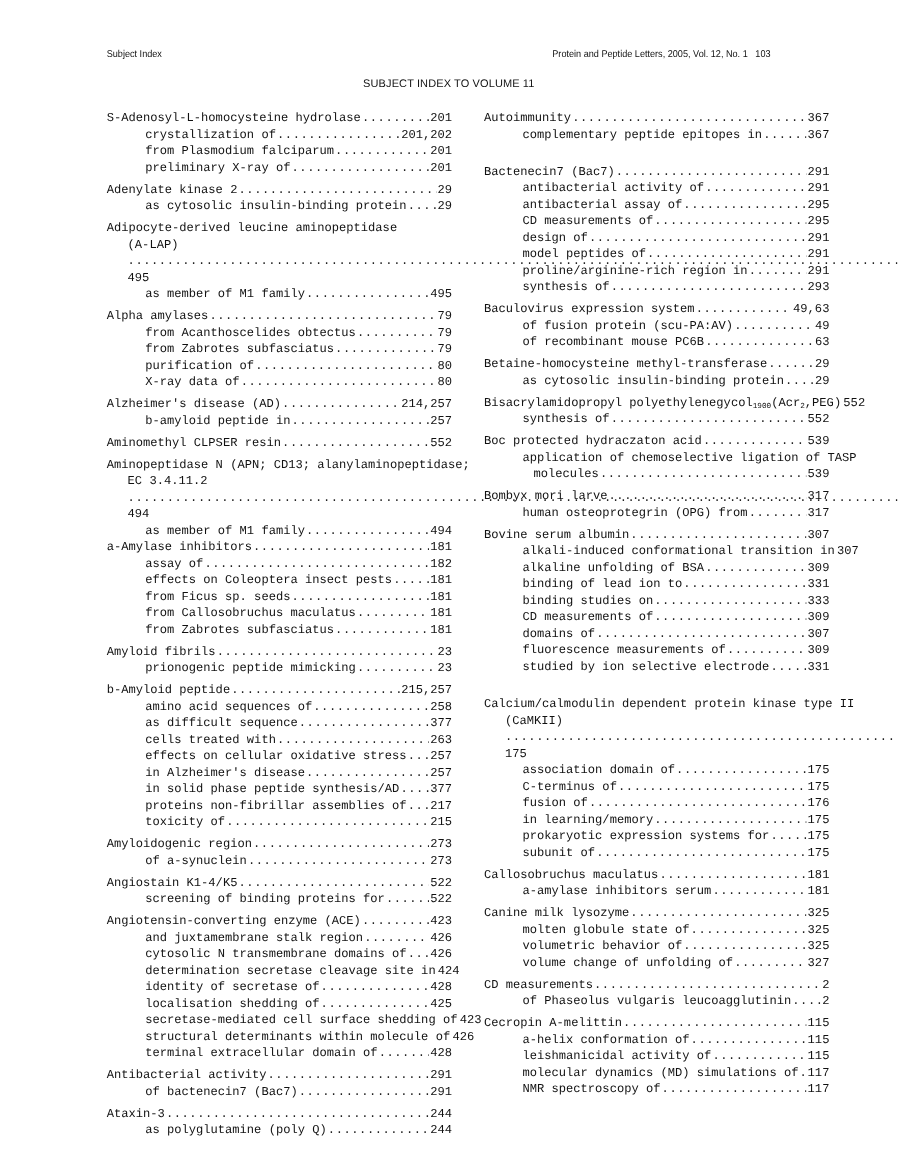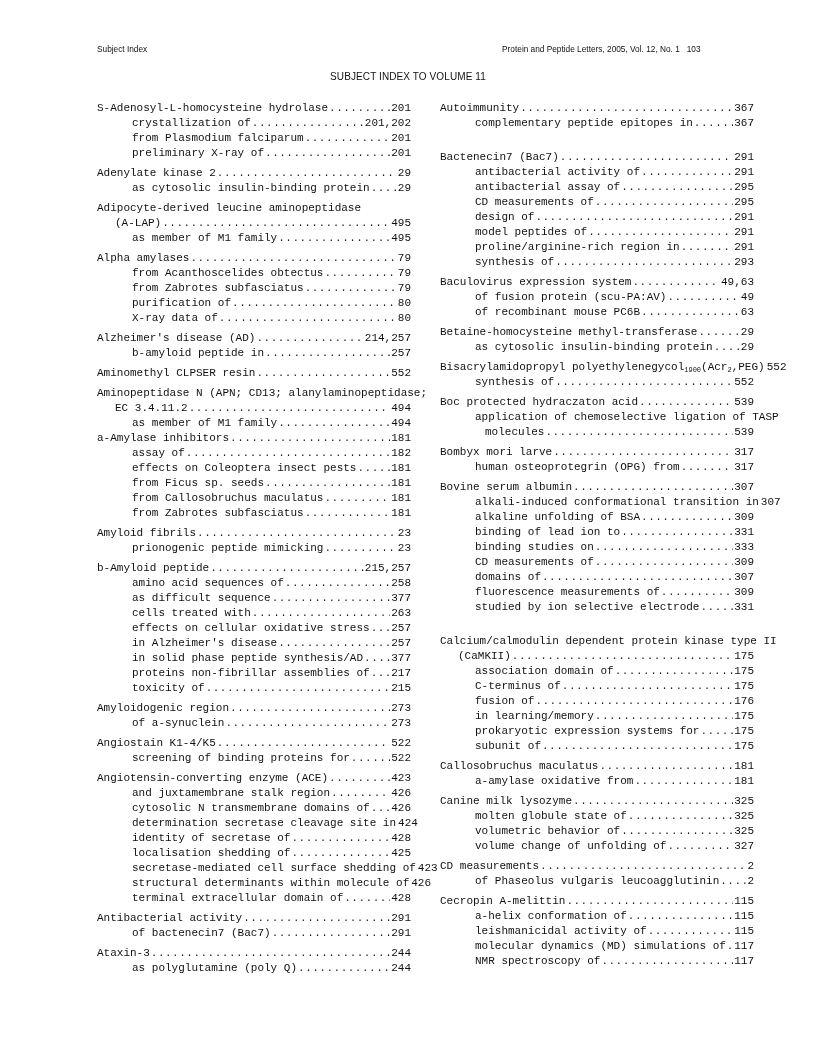--- a/index.html
+++ b/index.html
@@ -21,21 +21,21 @@
     position: absolute; top: 101px; width: 314px; font-size: 11px; font-family: Liberation Mono, monospace;
   }
   #col-left { left: 97px; }
   #col-right { left: 440px; }
   .entry { margin-bottom: 5px; }
   .entry.gap-large { margin-bottom: 19px; }
   .line {
     display: flex; align-items: baseline; line-height: 15px; white-space: nowrap;
   }
   .line.sub { padding-left: 35px; }
-  .line.cont { padding-left: 18px; }
+  .line.cont { padding-left: 18px; flex-direction: column; }
   .line.subcont { padding-left: 45px; }
   .line .txt { flex: 0 0 auto; }
   .line .dots {
     flex: 1 1 auto; overflow: hidden; margin: 0 1px;
     letter-spacing: 0.5px; color: #222;
   }
   .line .dots::before {
     content: "....................................................................................................................................................................";
   }
   .line .pg { flex: 0 0 auto; }
@@ -561,21 +561,21 @@
         <span class="pg">175</span>
       </div>
     </div>
     <div class="entry">
       <div class="line main">
         <span class="txt"><span>Callosobruchus maculatus</span></span>
         <span class="dots"></span>
         <span class="pg">181</span>
       </div>
       <div class="line sub">
-        <span class="txt"><span>a-amylase oxidative from</span></span>
+        <span class="txt"><span>a-amylase inhibitors serum</span></span>
         <span class="dots"></span>
         <span class="pg">181</span>
       </div>
     </div>
     <div class="entry">
       <div class="line main">
         <span class="txt"><span>Canine milk lysozyme</span></span>
         <span class="dots"></span>
         <span class="pg">325</span>
       </div>

